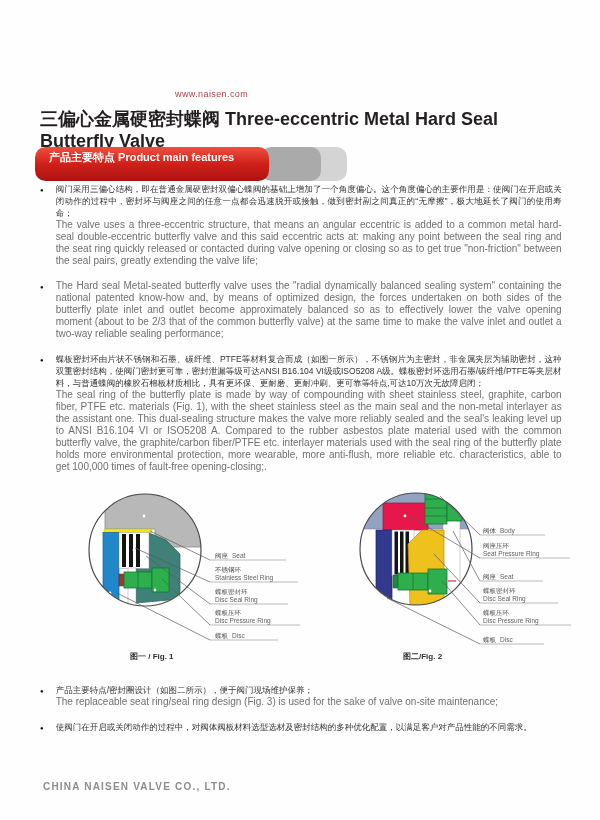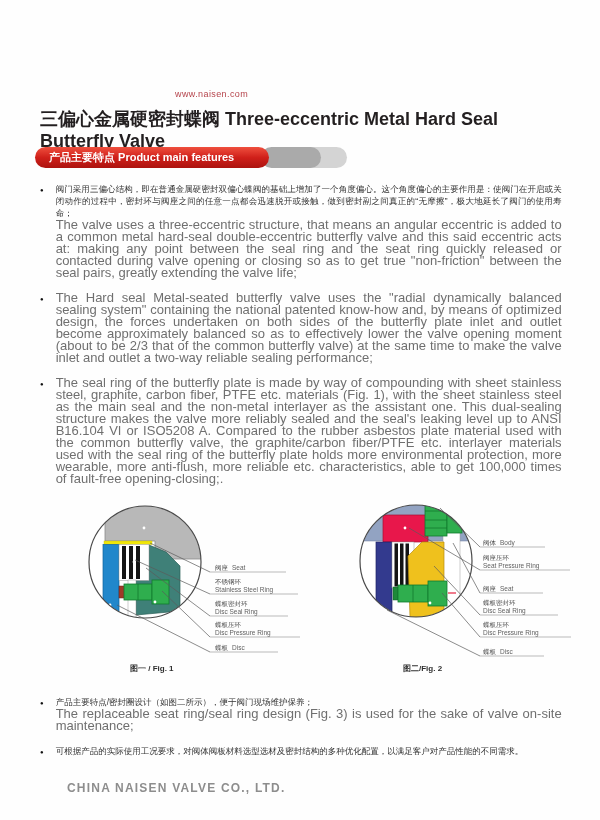--- a/index.html
+++ b/index.html
@@ -4,43 +4,43 @@
 <style>
   * { margin:0; padding:0; box-sizing:border-box; }
   html,body { width:600px; height:820px; background:#ffffff; font-family:"Liberation Sans", sans-serif; }
   .page { position:relative; width:600px; height:820px; background:#fefefe; overflow:hidden; }
 
   .url-text { position:absolute; left:175px; top:69px; font-size:9px; color:#b5434b; letter-spacing:.4px;margin-top:20px; }
 
   .doc-title { position:absolute; left:40px; top:107px; width:530px; font-size:18px; font-weight:bold; color:#231f20; }
 
   .banner { position:absolute; left:35px; top:147px; height:21px; width:300px; }
-  .pill { position:absolute; top:0; height:21px; border-radius:10.5px; }
+  .pill { position:absolute; top:0; height:34px; border-radius:10.5px; }
   .pill-light { left:252px; width:60px; background:#d4d4d4; }
   .pill-dark  { left:226px; width:60px; background:#aaaaaa; }
   .pill-red   { left:0; width:234px; background:linear-gradient(180deg,#ef4f3e 0%,#d0201a 50%,#ac130f 100%);
                 color:#ffffff; font-size:11px; font-weight:bold; line-height:21px; padding-left:14px; }
 
   .features { position:absolute; left:40px; top:183px; width:522px; }
   .feature { display:flex; gap:12px; margin-bottom:13px; }
   .dot { font-size:6px; color:#111; line-height:12px; padding-top:1px; }
   .ftext { width:506px; }
   .zh { font-size:8.5px; line-height:12px; color:#333333; text-align:justify; }
-  .en { font-size:13px; line-height:12px; color:#6f6f6f; text-align:justify; }
+  .en { font-size:10px; line-height:12px; color:#6f6f6f; text-align:justify; }
 
   .figures { position:relative; width:560px; height:196px; margin-bottom:2px; }
   .fig { position:absolute; top:0; }
   .fig text { font-family:"Liberation Sans", sans-serif; }
   .lz { font-size:6.5px; fill:#4a4a4a; }
   .le { font-size:6.5px; fill:#5f5f5f; }
   .ul { stroke:#8f8f8f; stroke-width:0.6; }
   .ld { stroke:#5a5a5a; stroke-width:0.7; fill:none; }
   .cap { font-size:8px; font-weight:bold; fill:#2e2e2e; }
 
-  .footer { position:absolute; left:43px; top:781px; font-size:12px; font-weight:bold; letter-spacing:1.2px; color:#8d8d8d;margin-left:24px; }
+  .footer { position:absolute; left:43px; top:781px; font-size:10px; font-weight:bold; letter-spacing:1.2px; color:#8d8d8d; }
 </style>
 </head>
 <body>
 
 <div class="page">
 
   <div class="url-text">www.naisen.com</div>
 
   <div class="doc-title">三偏心金属硬密封蝶阀 Three-eccentric Metal Hard Seal Butterfly Valve</div>
 
@@ -63,20 +63,21 @@
     <div class="feature">
       <span class="dot">●</span>
       <div class="ftext">
         <div class="en">The Hard seal Metal-seated butterfly valve uses the "radial dynamically balanced sealing system" containing the national patented know-how and, by means of optimized design, the forces undertaken on both sides of the butterfly plate inlet and outlet become approximately balanced so as to effectively lower the valve opening moment (about to be 2/3 that of the common butterfly valve) at the same time to make the valve inlet and outlet a two-way reliable sealing performance;</div>
       </div>
     </div>
 
     <div class="feature">
       <span class="dot">●</span>
       <div class="ftext">
+        <div class="zh">蝶板密封环由片状不锈钢和石墨、碳纤维、PTFE等材料复合而成（如图一所示），不锈钢片为主密封，非金属夹层为辅助密封，这种双重密封结构，使阀门密封更可靠，密封泄漏等级可达ANSI B16.104 VI级或ISO5208 A级。蝶板密封环选用石墨/碳纤维/PTFE等夹层材料，与普通蝶阀的橡胶石棉板材质相比，具有更环保、更耐磨、更耐冲刷、更可靠等特点,可达10万次无故障启闭；</div>
         <div class="en">The seal ring of the butterfly plate is made by way of compounding with sheet stainless steel, graphite, carbon fiber, PTFE etc. materials (Fig. 1), with the sheet stainless steel as the main seal and the non-metal interlayer as the assistant one. This dual-sealing structure makes the valve more reliably sealed and the seal's leaking level up to ANSI B16.104 VI or ISO5208 A. Compared to the rubber asbestos plate material used with the common butterfly valve, the graphite/carbon fiber/PTFE etc. interlayer materials used with the seal ring of the butterfly plate holds more environmental protection, more wearable, more anti-flush, more reliable etc. characteristics, able to get 100,000 times of fault-free opening-closing;.</div>
       </div>
     </div>
 
     <div class="figures">
 
       <svg class="fig" style="left:20px" width="270" height="196" viewBox="0 0 270 196">
         <defs>
             <clipPath id="c1">
               <circle cx="85" cy="64" r="56"></circle>
@@ -206,21 +207,21 @@
       <span class="dot">●</span>
       <div class="ftext">
         <div class="zh">产品主要特点/密封圈设计（如图二所示），便于阀门现场维护保养；</div>
         <div class="en">The replaceable seat ring/seal ring design (Fig. 3) is used for the sake of valve on-site maintenance;</div>
       </div>
     </div>
 
     <div class="feature">
       <span class="dot">●</span>
       <div class="ftext">
-        <div class="zh">可根据产品的实际使用工况要求，对阀体阀板材料选型选材及密封结构的多种优化配置，以满足客户对产品性能的不同需求。</div>
+        <div class="zh">使阀门在开启或关闭动作的过程中，对阀体阀板材料选型选材及密封结构的多种优化配置，以满足客户对产品性能的不同需求。</div>
       </div>
     </div>
 
   </div>
 
   <div class="footer">CHINA NAISEN VALVE CO., LTD.</div>
 
 </div>
 
 </body></html>

